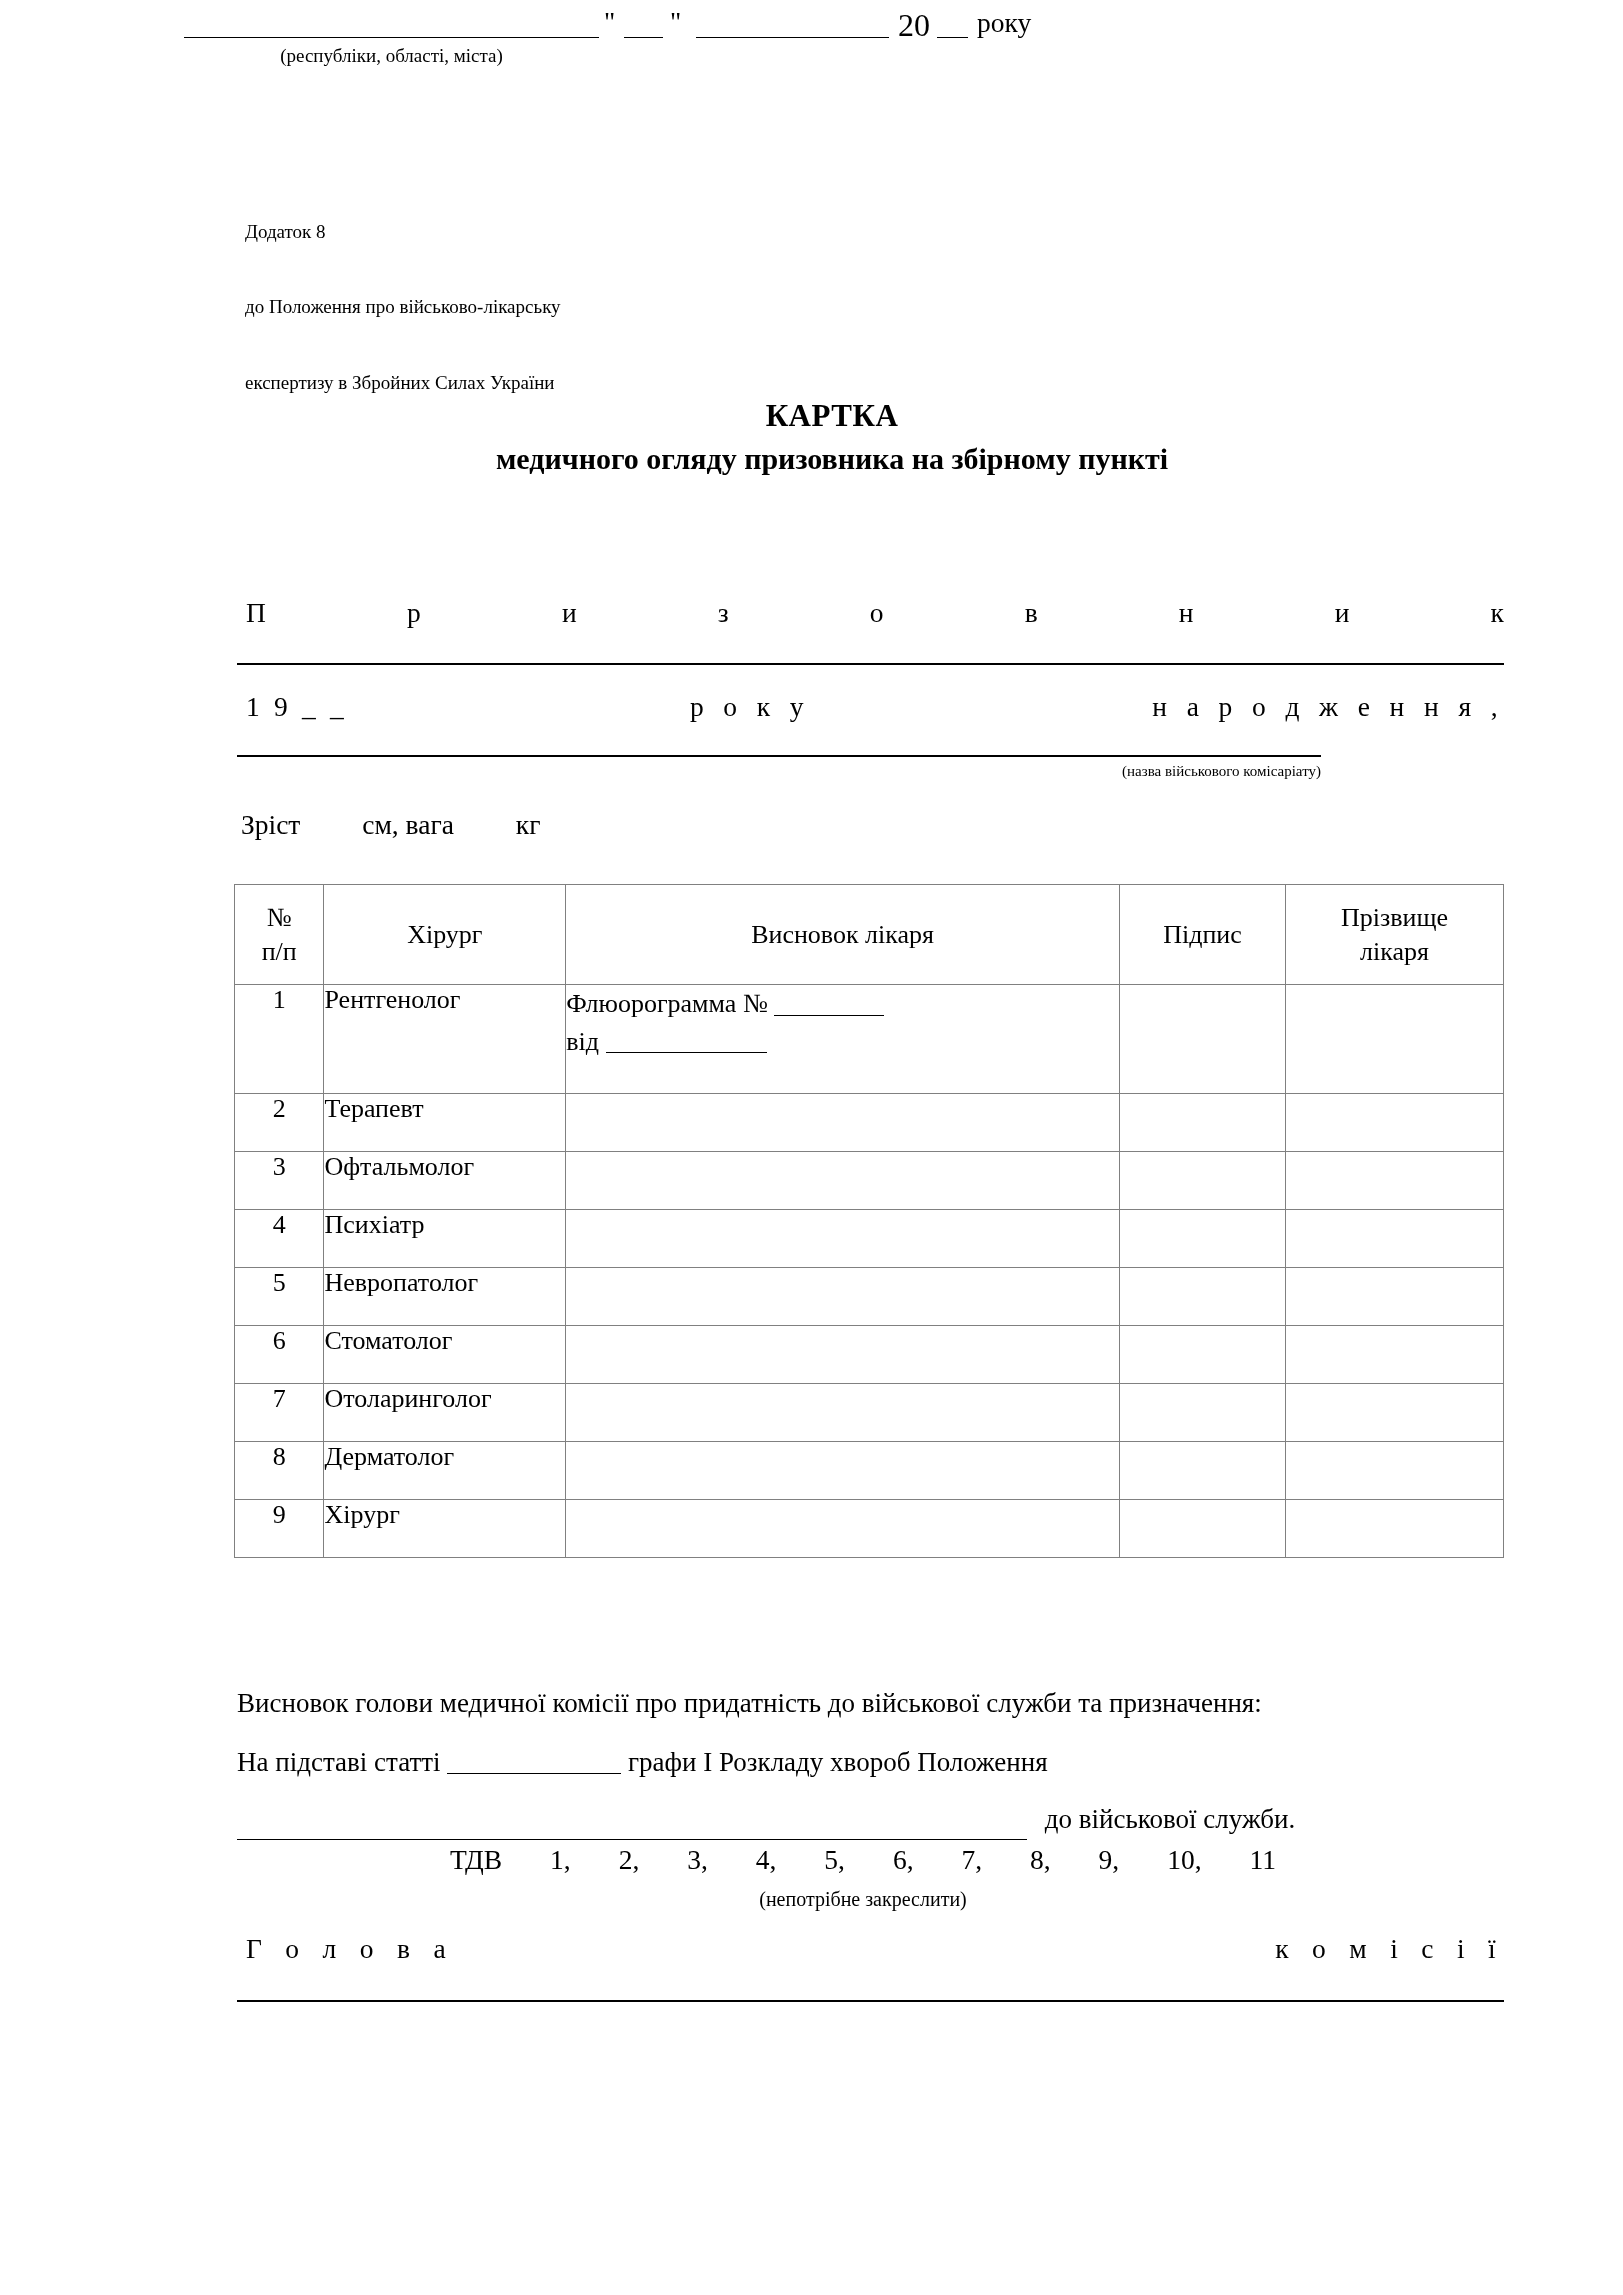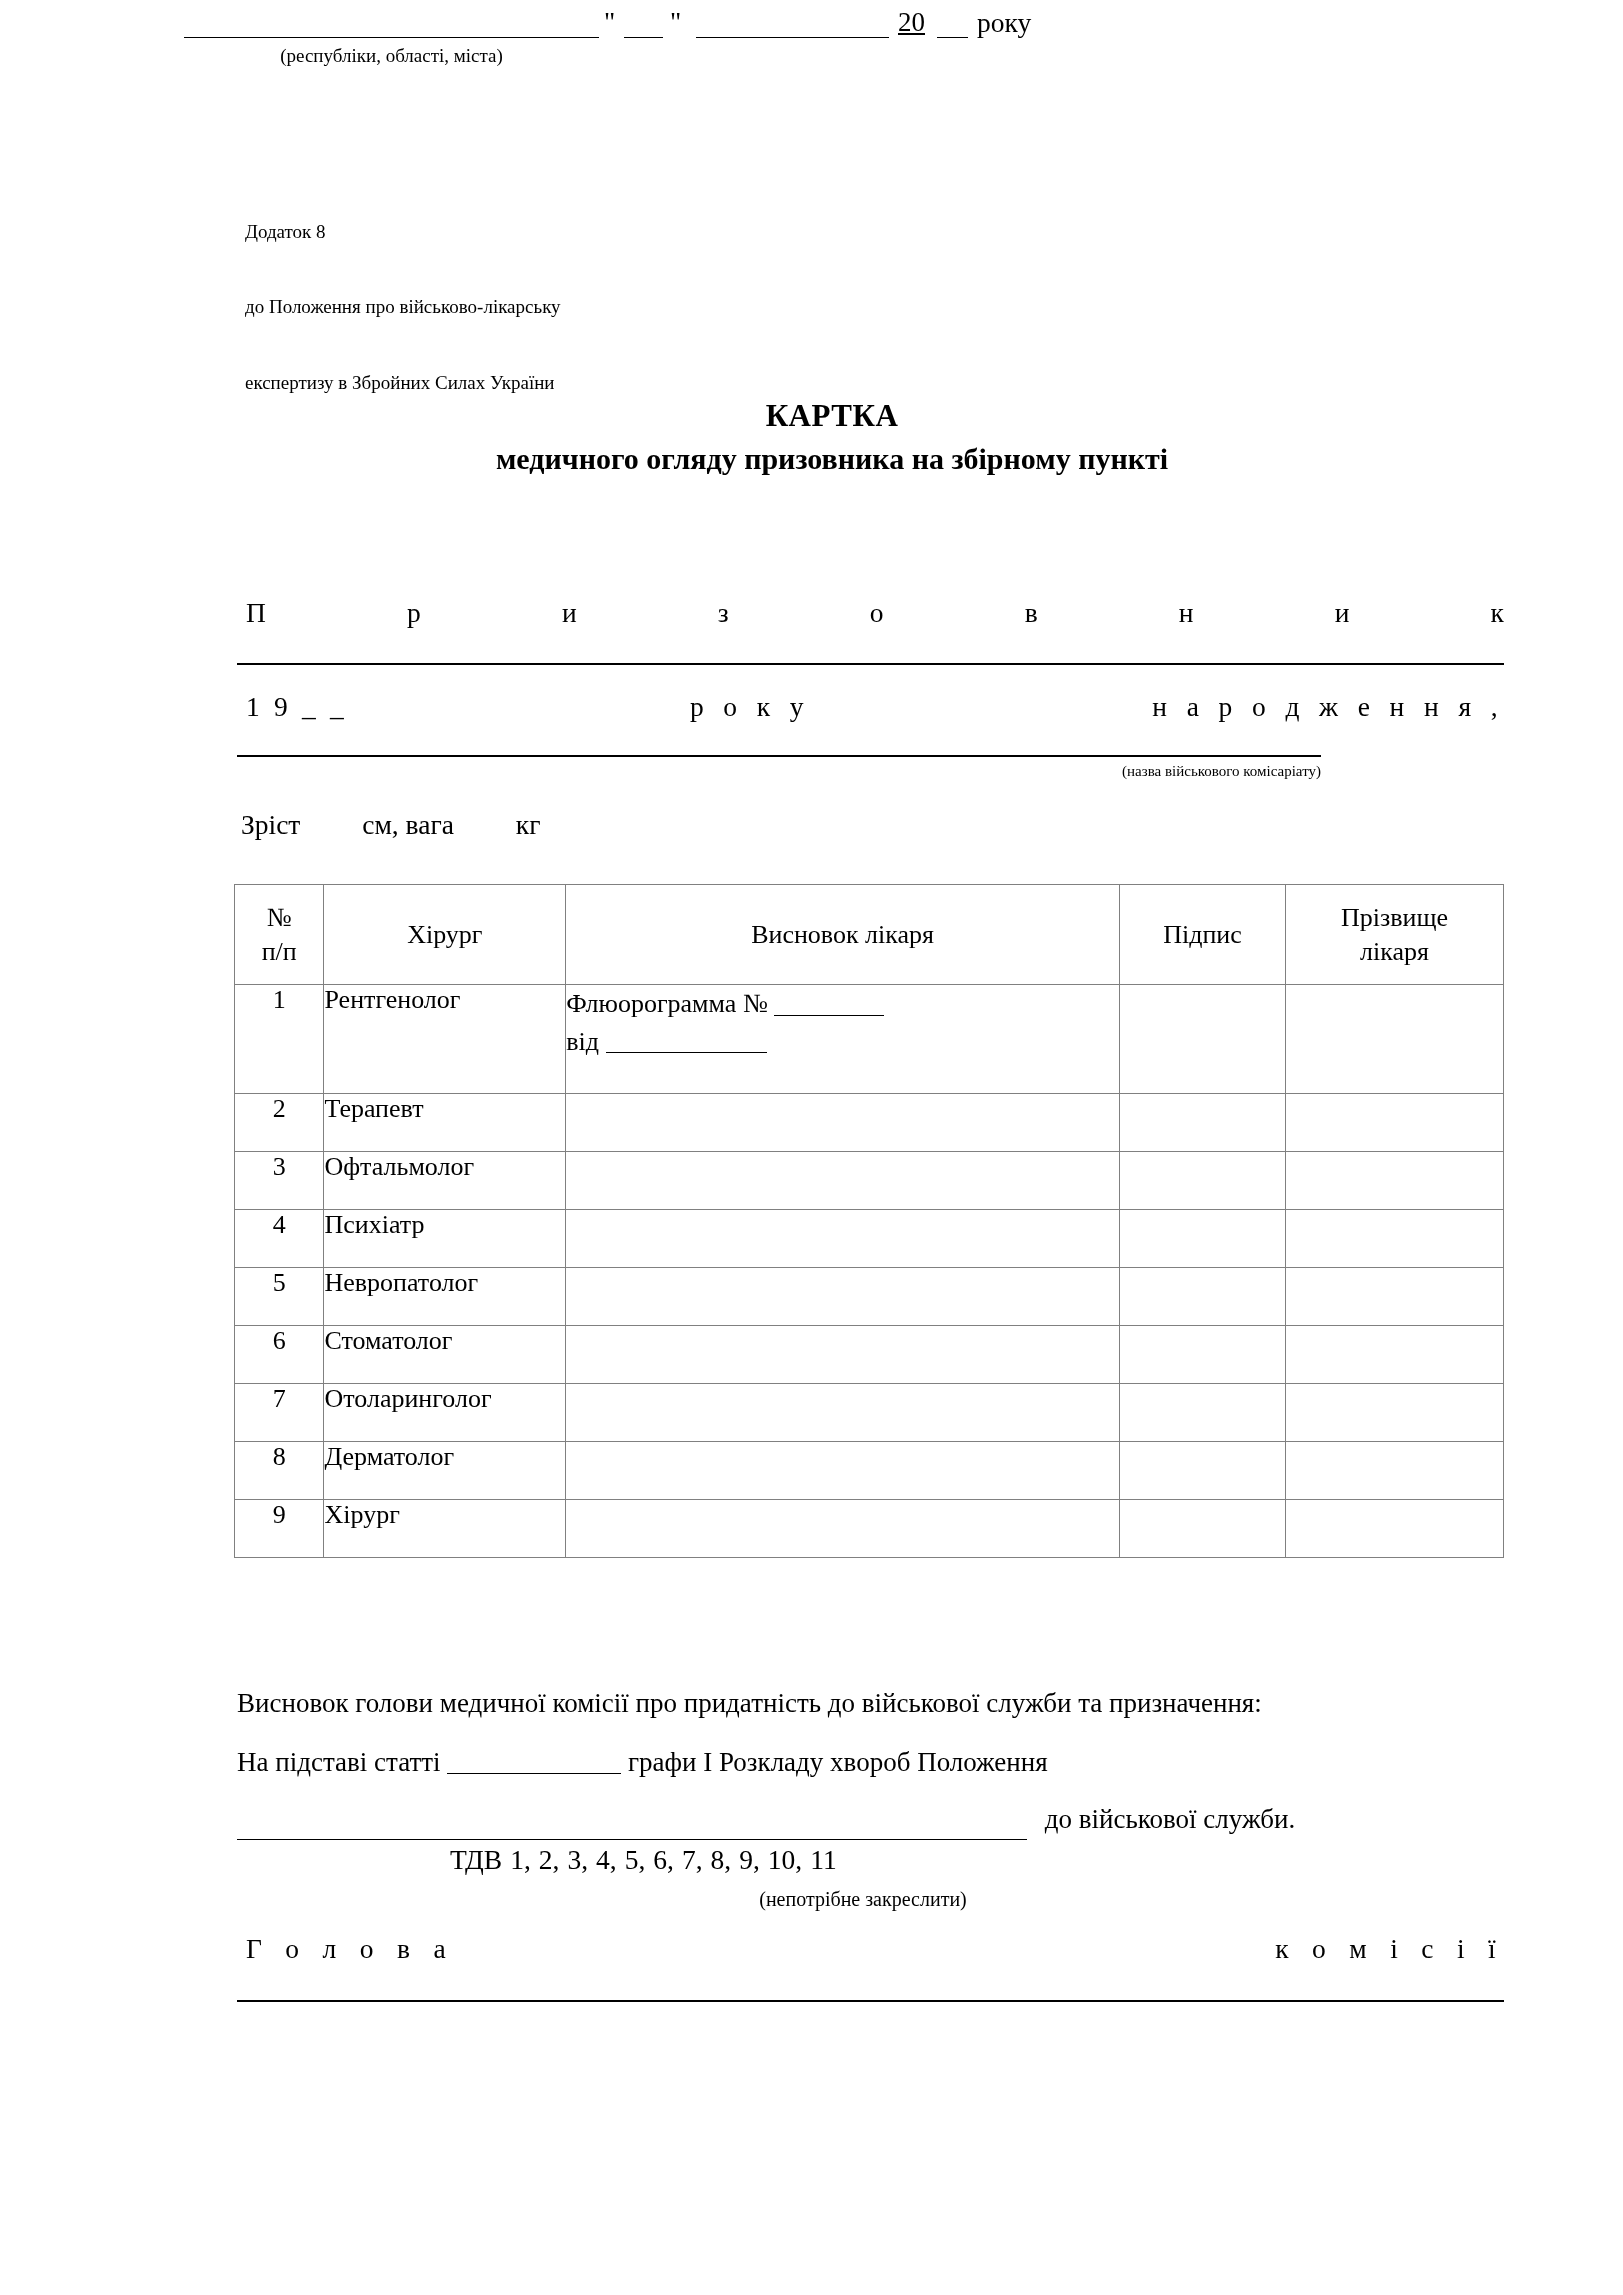--- a/index.html
+++ b/index.html
@@ -62,21 +62,21 @@
     position: absolute;
     border-bottom: 1.8px solid #000;
   }
   #pd-rule-1 { left: 184px;  top: 37px; width: 415px; }
   #pd-rule-2 { left: 624px;  top: 37px; width: 39px;  }
   #pd-rule-3 { left: 696px;  top: 37px; width: 193px; }
   #pd-rule-4 { left: 937px; top: 37px; width: 31px;  }
 
   #pd-quote-open  { position: absolute; left: 604px; top: 5.5px;  font-size: 27.5px; }
   #pd-quote-close { position: absolute; left: 670px; top: 5.5px;  font-size: 27.5px; }
-  #pd-year-20     { position: absolute; left: 898px; top: 7.3px;  font-size: 27px; text-decoration: underline; }
+  #pd-year-20     { position: absolute; left: 898px; top: 7.3px;  font-size: 32px; }
   #pd-year-word   { position: absolute; left: 977px; top: 7.3px; font-size: 27.5px; }
 
   #place-caption {
     position: absolute;
     left: 184px;
     top: 44px;
     width: 415px;
     text-align: center;
     font-size: 19px;
   }
@@ -239,21 +239,21 @@
     white-space: pre;
   }
 
   
   #tdv-row {
     position: absolute;
     left: 450px;
     top: 1844px;
     width: 826px;
     display: flex;
-    justify-content: flex-start;
+    justify-content: space-between;
     font-size: 27.5px;
     gap: 8px;
   }
   #tdv-caption {
     left: 450px;
     top: 1887px;
     width: 826px;
     text-align: center;
     font-size: 20px;
   }

